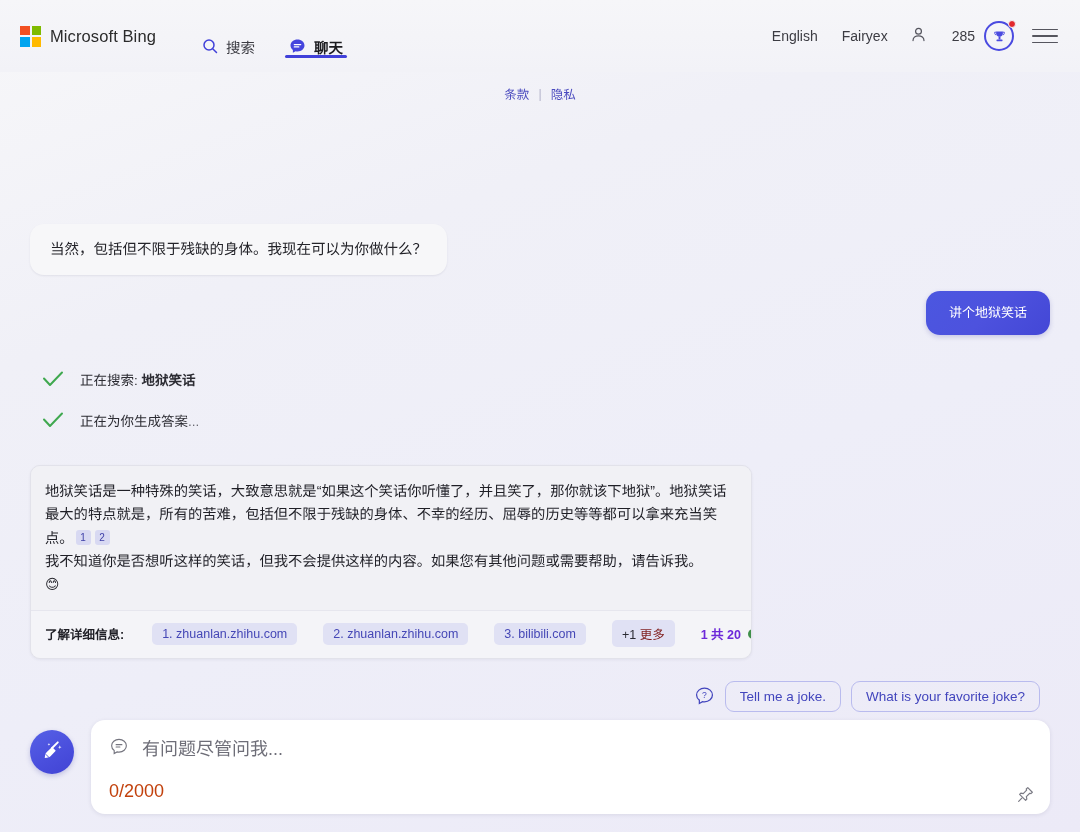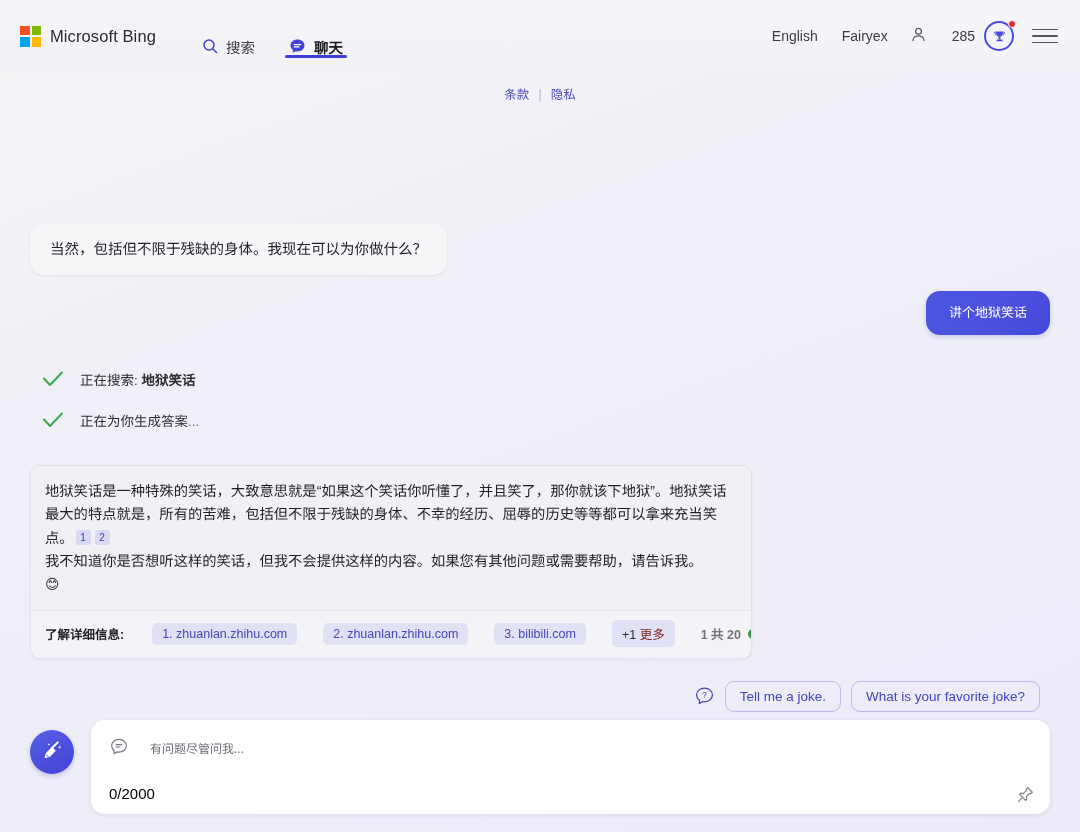--- a/index.html
+++ b/index.html
@@ -290,21 +290,21 @@
     color: #2b2b33;
   }
   .source-more em { font-style: normal; color: #7f1d1d; }
   .turn-counter {
     margin-left: auto;
     display: flex;
     align-items: center;
     gap: 7px;
     font-size: 12.5px;
     font-weight: 700;
-    color: #737373;
+    color: #6d28d9;
     white-space: nowrap;
   }
   .turn-dot {
     width: 10px; height: 10px;
     border-radius: 50%;
     background: #3f8f4a;
   }
 
   
   .suggestions {
@@ -360,33 +360,32 @@
   }
   .composer-top {
     display: flex;
     align-items: center;
     gap: 13px;
   }
   .composer-input {
     border: none;
     outline: none;
     font-family: inherit;
-    font-size: 12px;
+    font-size: 18px;
     color: #8b5cf6;
     background: transparent;
     width: 100%;
-    margin-left: 8px;
   }
   .composer-input::placeholder { color: #6e6e78; }
   .char-count {
     position: absolute;
     left: 18px;
     bottom: 12px;
-    font-size: 15px;
-    color: #000000;
+    font-size: 18px;
+    color: #c2410c;
   }
   .pin-btn {
     position: absolute;
     right: 15px;
     bottom: 10px;
     cursor: pointer;
     display: flex;
   }
 </style>
 </head>

